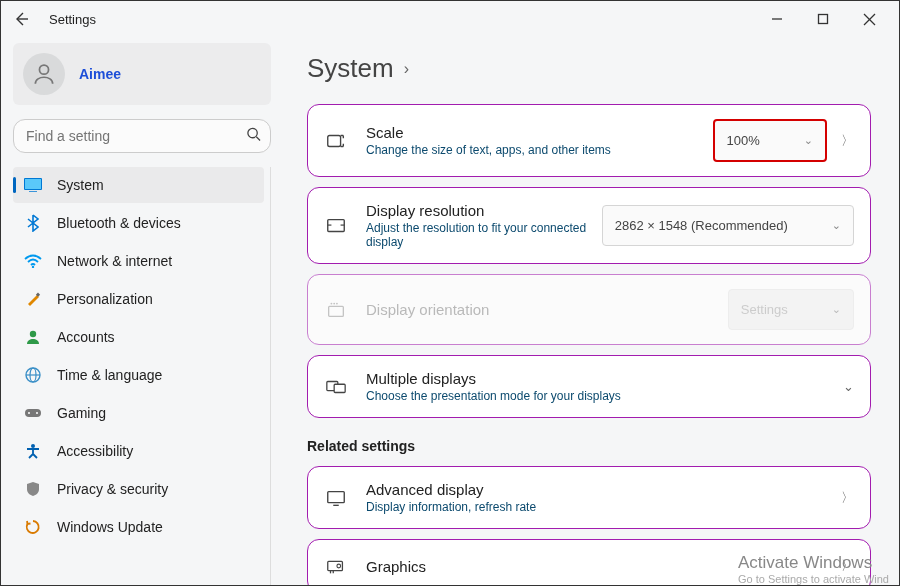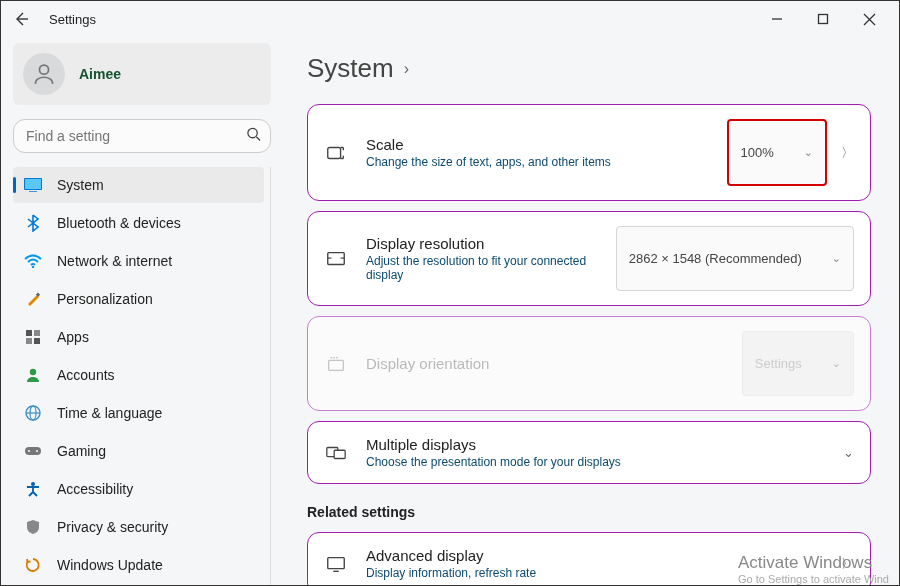--- a/index.html
+++ b/index.html
@@ -9,21 +9,21 @@
 .titlebar .back { width: 24px; height: 24px; display: flex; align-items: center; justify-content: center; cursor: pointer; }
 .titlebar .title { margin-left: 16px; font-size: 13px; color: #222; }
 .window-controls { margin-left: auto; display: flex; gap: 18px; align-items: center; padding-right: 8px; }
 .window-controls span { width: 28px; height: 28px; display: flex; align-items: center; justify-content: center; cursor: pointer; font-size: 14px; color: #333; }
 
 .content { display: flex; height: calc(100% - 36px); }
 
 .sidebar { width: 282px; padding: 6px 12px 0 12px; display: flex; flex-direction: column; }
 .profile { display: flex; align-items: center; padding: 10px 10px; background: #ececed; border-radius: 6px; margin-bottom: 14px; }
 .avatar { width: 42px; height: 42px; border-radius: 50%; background: #d9dadb; display: flex; align-items: center; justify-content: center; margin-right: 14px; }
-.profile .name { font-size: 14px; font-weight: 600; color: #14532d; }
+.profile .name { font-size: 14px; font-weight: 600; color: #1d4ed8; }
 
 .search { position: relative; margin-bottom: 14px; }
 .search input { width: 100%; height: 34px; border: 1px solid #ccc; background: #fbfbfb; border-radius: 12px; padding: 0 36px 0 12px; font-size: 14px; color: #555; outline: none; }
 .search .sicon { position: absolute; right: 10px; top: 50%; transform: translateY(-50%); color: #444; }
 
 .nav { flex: 1; overflow-y: auto; border-right: 1px solid #ddd; padding-right: 6px;}
 .nav::-webkit-scrollbar{width:4px;} .nav::-webkit-scrollbar-thumb{background:#bbb;border-radius:2px;}
 .nav-item { display: flex; align-items: center; height: 36px; padding: 0 10px; border-radius: 4px; cursor: pointer; font-size: 14px; color: #222; position: relative; margin-bottom: 2px;}
 .nav-item.selected { background: #eaeaeb; }
 .nav-item.selected::before { content:''; position:absolute; left:0; top:10px; bottom:10px; width:3px; background:#0067c0; border-radius:2px; }
@@ -38,21 +38,21 @@
 .card { background: #fff; border: 1px solid #a21caf; border-radius: 12px; padding: 14px 16px; display: flex; align-items: center; margin-bottom: 10px; }
 .card.disabled { opacity: 0.55; }
 .card .cicon { width: 24px; height: 24px; margin-right: 18px; display:flex; align-items:center; justify-content:center; color:#444; flex-shrink:0;}
 .card.disabled .cicon { color:#999;}
 .card .ctitle { font-size: 15px; color: #222; }
 .card.disabled .ctitle { color:#888;}
 .card .csub { font-size: 12px; color: #0c4a6e; margin-top: 2px; }
 .card .ctext { flex: 1; }
 .card .chevr { color: #666; font-size: 13px; margin-left: 14px; }
 
-.dropdown { border: 1px solid #d5d5d5; background: #fafafa; border-radius: 4px; padding: 24px 12px; font-size: 13px; color: #444; display: flex; align-items: center; gap: 30px; cursor: pointer; min-width:100px; justify-content:space-between;}
+.dropdown { border: 1px solid #d5d5d5; background: #fafafa; border-radius: 4px; padding: 12px 12px; font-size: 13px; color: #444; display: flex; align-items: center; gap: 44px; cursor: pointer; min-width:100px; justify-content:space-between;}
 .dropdown.hl { border: 2px solid #d40000; }
 .dropdown .dchev { color:#888; font-size:11px;}
 .dropdown.wide { min-width: 200px;}
 .dropdown.dis { background:#f0f0f0; color:#aaa; border-color:#e5e5e5;}
 
 .section-title { font-size: 14px; font-weight: 600; color: #222; margin: 20px 0 12px 0; }
 
 .watermark { position: absolute; bottom: 0; right: 10px; text-align: left; color: #999; pointer-events:none;}
 .watermark .w1{ font-size: 17px; color:#888;}
 .watermark .w2{ font-size: 11px; color:#aaa;}
@@ -139,31 +139,20 @@
             <svg width="16" height="16" viewBox="0 0 16 16">
               <path d="M3 13 L12 4 L14 6 L5 15 Z" fill="#e08700"></path>
               <rect x="12" y="2" width="3" height="3" fill="#666" transform="rotate(45 13 3)"></rect>
             </svg>
           </span>
           <span>Personalization</span>
         </div>
         <div class="nav-item">
           <span class="nicon">
             <svg width="16" height="16" viewBox="0 0 16 16">
-              <rect x="1" y="1" width="6" height="6" fill="#555"></rect>
-              <rect x="9" y="1" width="6" height="6" fill="#888"></rect>
-              <rect x="1" y="9" width="6" height="6" fill="#888"></rect>
-              <rect x="9" y="9" width="6" height="6" fill="#555"></rect>
-            </svg>
-          </span>
-          <span>Apps</span>
-        </div>
-        <div class="nav-item">
-          <span class="nicon">
-            <svg width="16" height="16" viewBox="0 0 16 16">
               <circle cx="8" cy="5" r="3.2" fill="#2e9948"></circle>
               <path d="M2 15 c0-3.5 3-5 6-5 s6 1.5 6 5" fill="#2e9948"></path>
             </svg>
           </span>
           <span>Accounts</span>
         </div>
         <div class="nav-item">
           <span class="nicon">
             <svg width="16" height="16" viewBox="0 0 16 16">
               <circle cx="8" cy="8" r="7" stroke="#3a8fc7" stroke-width="1.4" fill="none"></circle>

